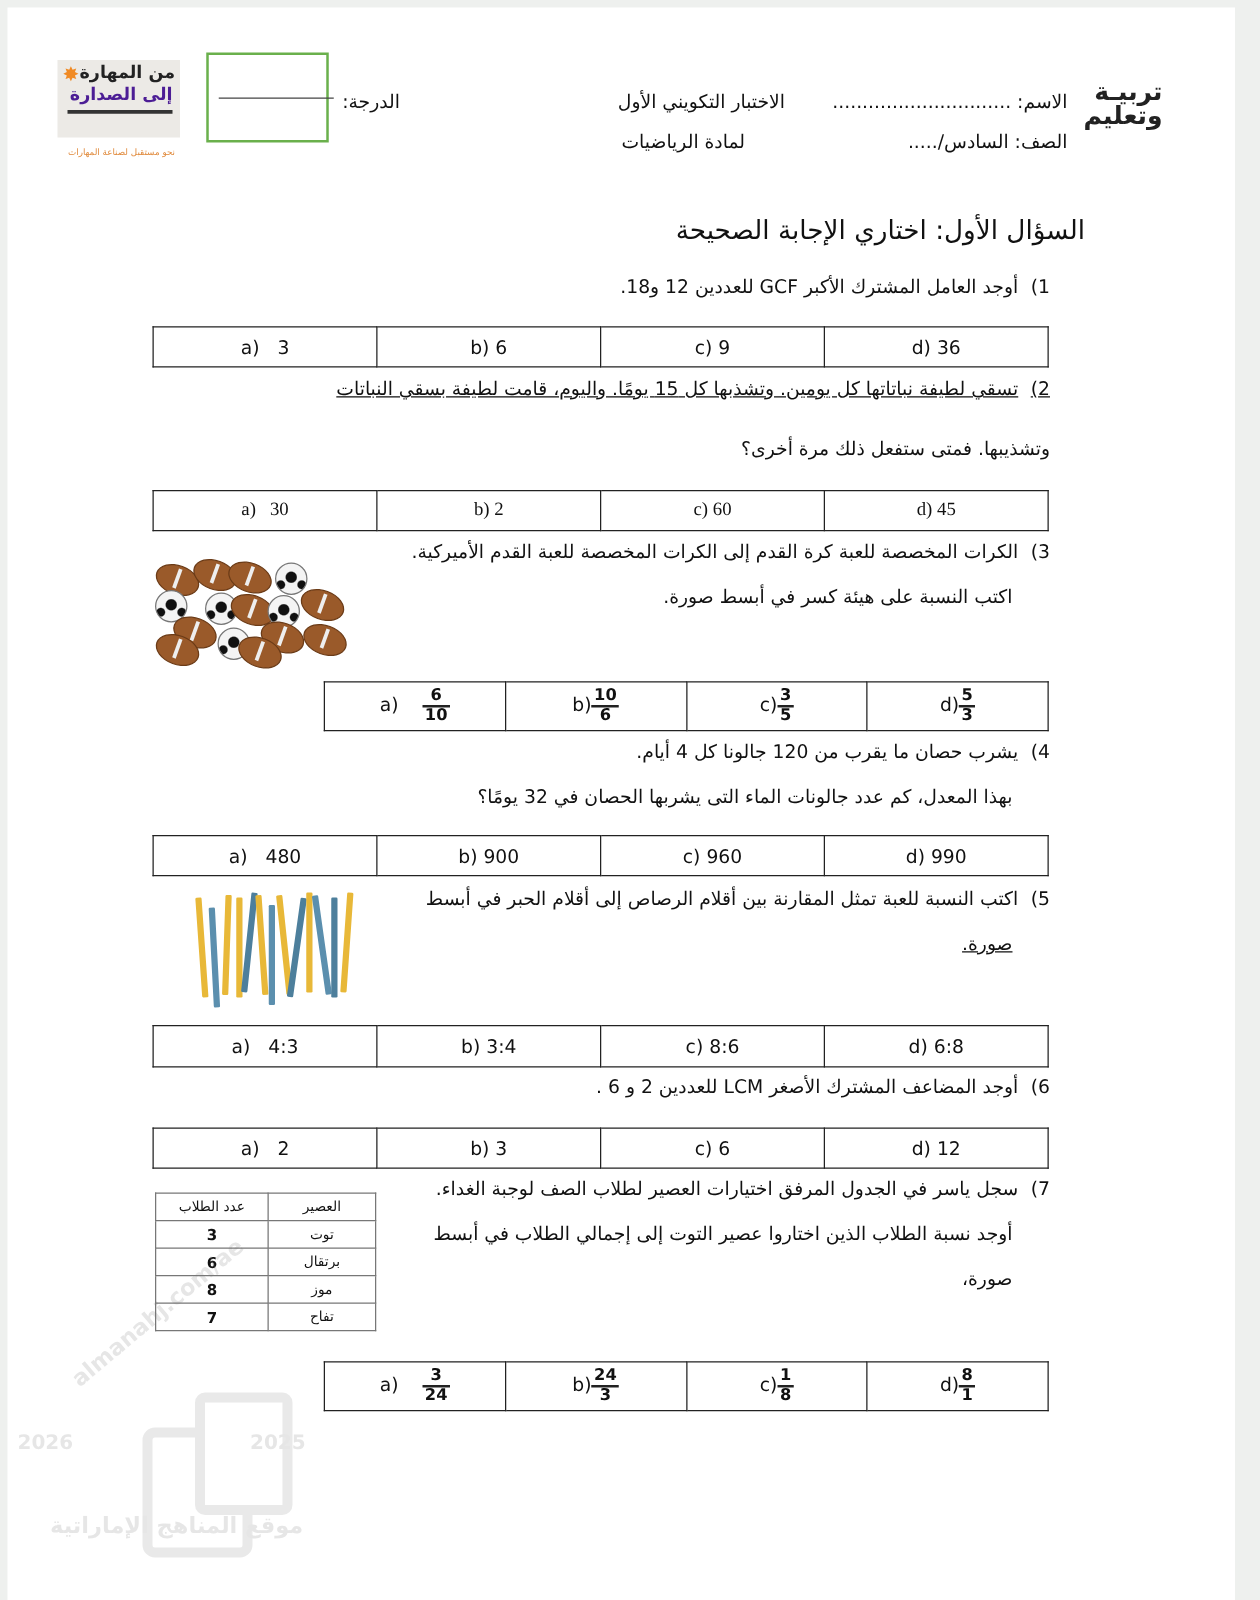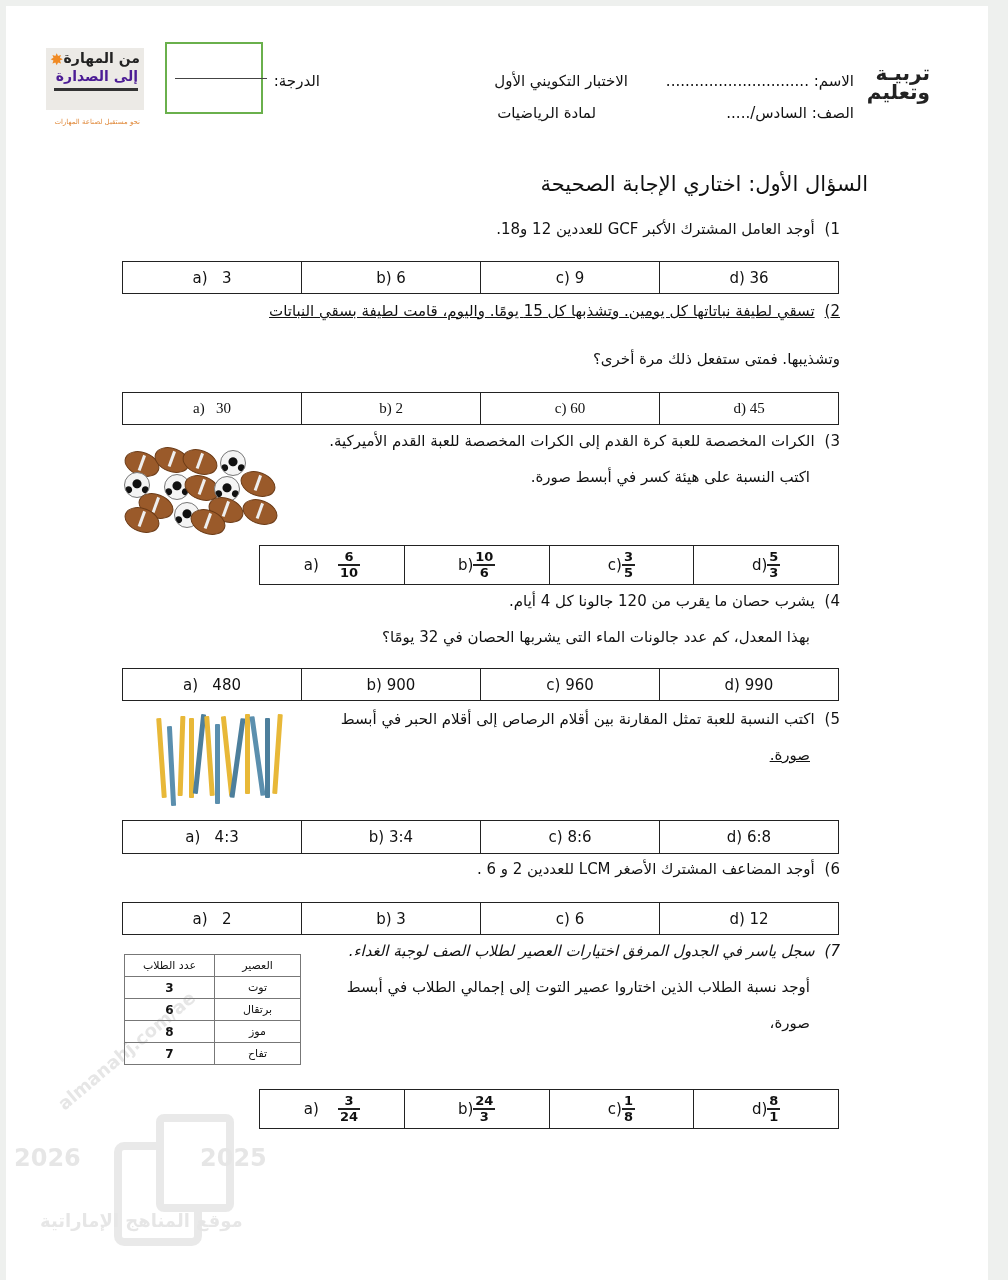--- a/index.html
+++ b/index.html
@@ -39,21 +39,21 @@
   .soccer { position:absolute; width:24px; height:24px; border-radius:50%; background:#f4f4f4; border:1px solid #777;
     background-image: radial-gradient(circle at 50% 45%, #111 0 4px, transparent 5px), radial-gradient(circle at 15% 70%, #111 0 3px, transparent 4px), radial-gradient(circle at 85% 70%, #111 0 3px, transparent 4px); }
   .pencils { position:absolute; left:155px; top:712px; width:130px; height:88px; }
   .pen { position:absolute; width:5px; height:80px; border-radius:1px; }
   table.juice { position:absolute; left:124px; top:954px; border-collapse:collapse; table-layout:fixed; }
   table.juice td { border:1px solid #777; font-size:11px; text-align:center; height:21px; padding:0; }
   table.juice td.v { font-weight:bold; font-size:12px; }
   .wm { position:absolute; left:30px; top:1080px; width:240px; height:190px; opacity:0.18; }
   .wm .phone1 { position:absolute; left:84px; top:62px; width:72px; height:88px; border:8px solid #888; border-radius:10px; }
   .wm .phone2 { position:absolute; left:126px; top:34px; width:62px; height:82px; border:8px solid #888; border-radius:8px; background:#fff; }
-  .wm .yr { position:absolute; font-weight:bold; font-size:24px; color:#777; }
+  .wm .yr { position:absolute; font-weight:bold; font-size:16px; color:#777; }
 </style>
 </head>
 <body>
 
 <div class="paper"></div>
 
 <div class="brand-right">
   <div>تربيـة</div>
   <div>وتعليم</div>
 </div>
@@ -188,21 +188,21 @@
   <tbody>
       <tr>
     <td><span>a)</span>&nbsp;&nbsp; <span>2</span></td>
     <td><span>b)</span> <span>3</span></td>
     <td><span>c)</span> <span>6</span></td>
     <td><span>d)</span> <span>12</span></td>
   </tr>
 </tbody>
   </table>
 
-<div class="q" style="left:300px; top:942px; width:540px;font-style:italic;">
+<div class="q" style="left:300px; top:942px; width:540px;">
   <span class="num">7)</span><span>سجل ياسر في الجدول المرفق اختيارات العصير لطلاب الصف لوجبة الغداء.</span>
 </div>
 <div class="q" style="left:320px; top:978px; width:490px;">أوجد نسبة الطلاب الذين اختاروا عصير التوت إلى إجمالي الطلاب في أبسط</div>
 <div class="q" style="left:600px; top:1014px; width:210px;">صورة،</div>
 
 <table class="juice">
   <colgroup>
       <col style="width:90px">
       <col style="width:86px">
     </colgroup>

